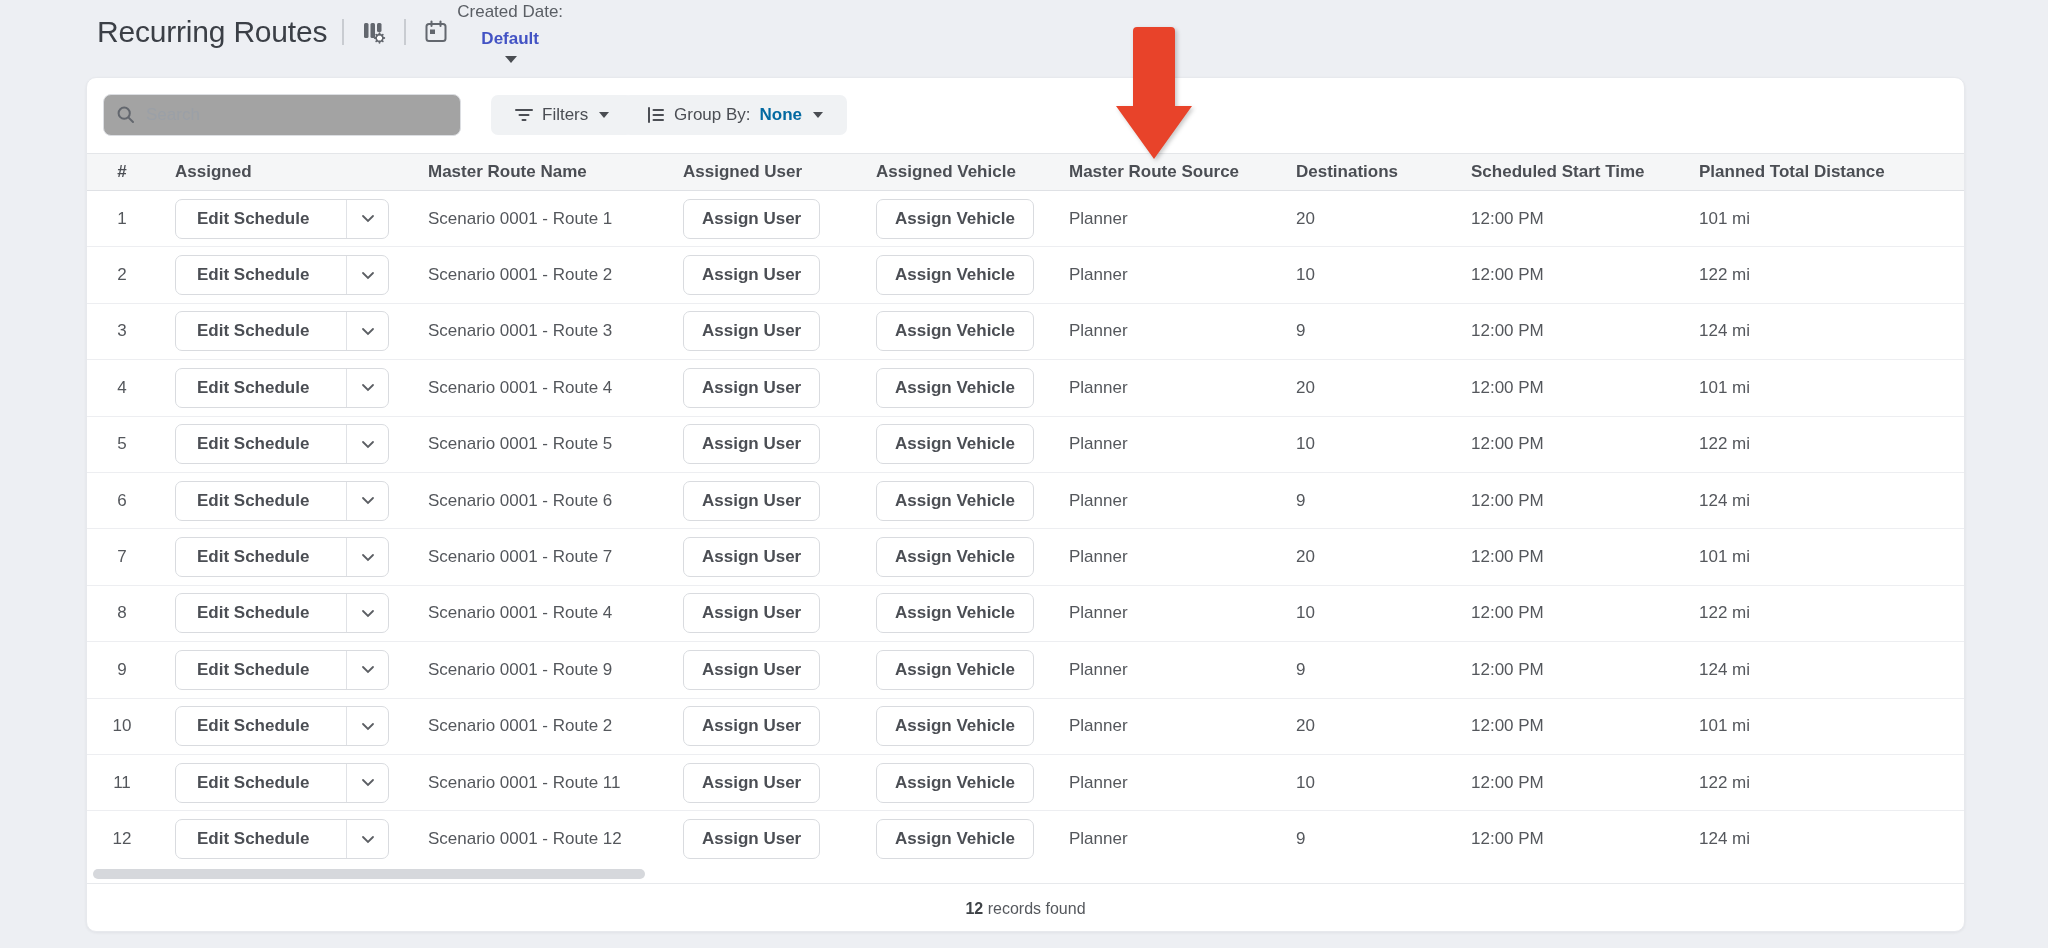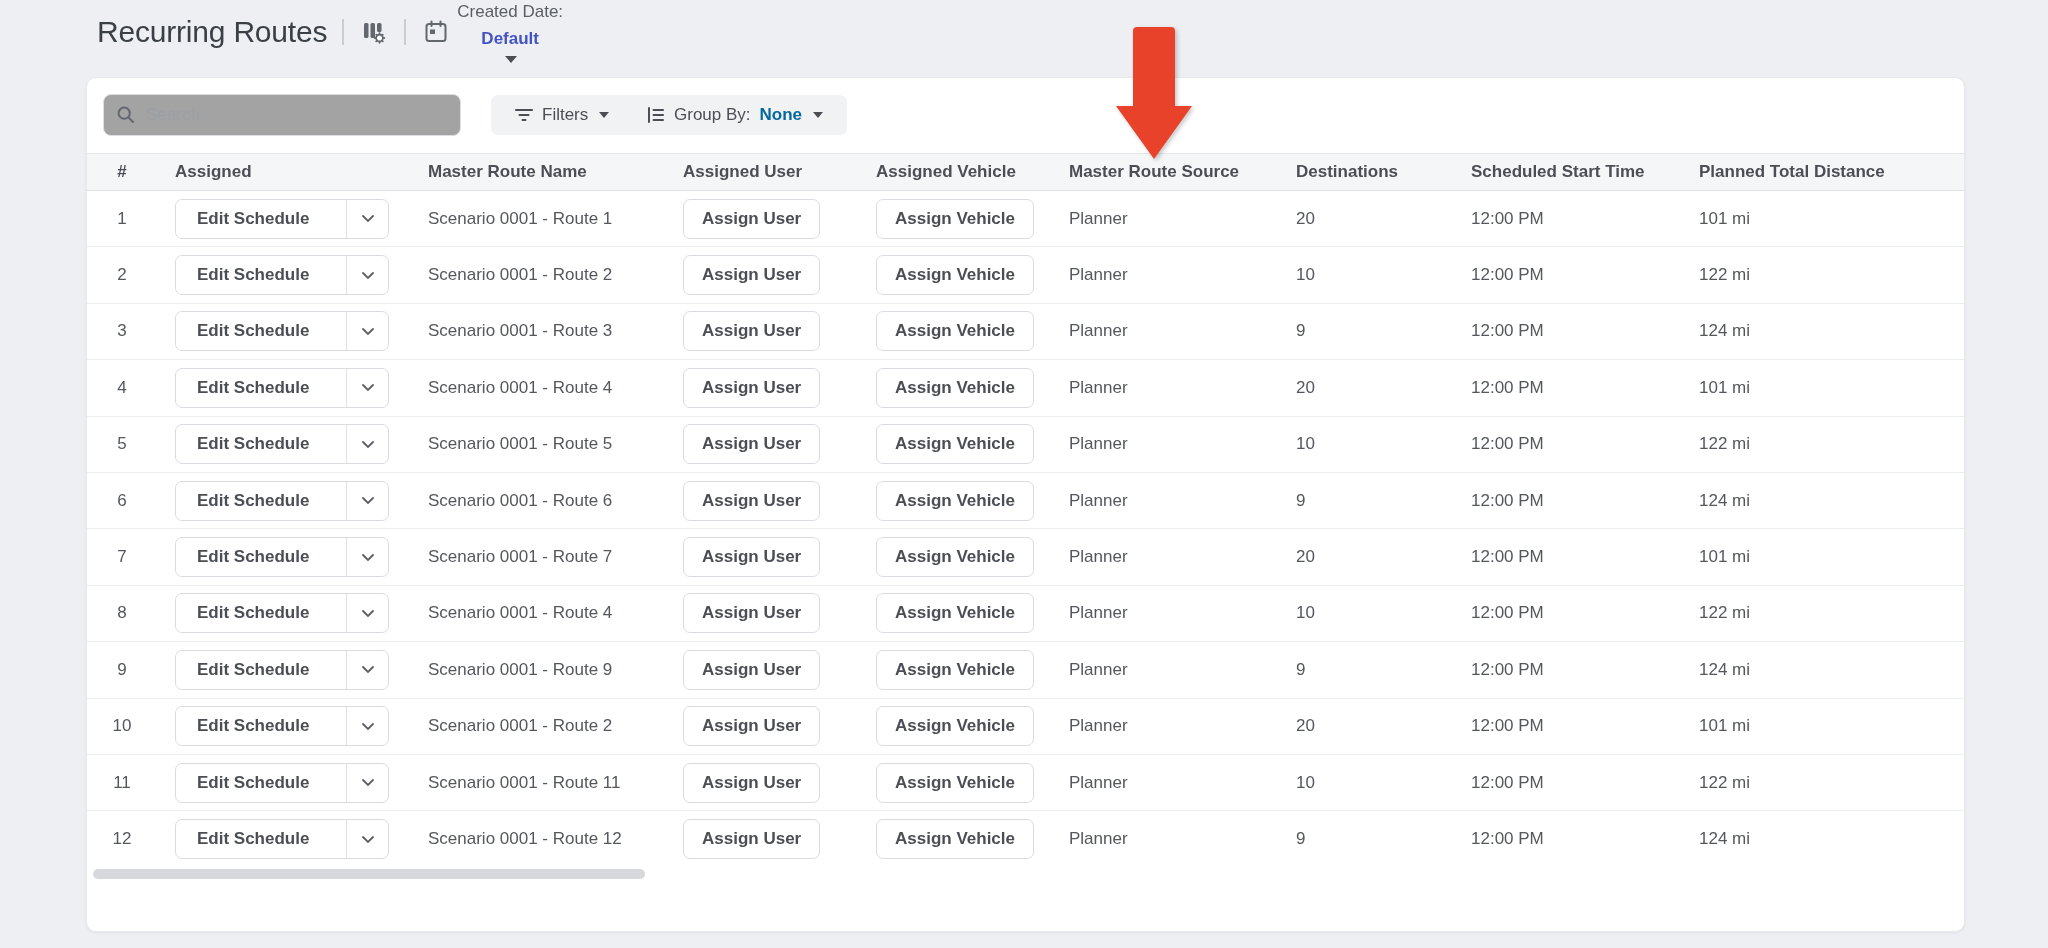--- a/index.html
+++ b/index.html
@@ -593,20 +593,24 @@
     <div class="cell">
       <span>124 mi</span>
     </div>
   </div>
       </div>
 
     <div class="hscrollbar">
       <div class="hscroll-thumb"></div>
     </div>
 
+    <div class="tfoot">
+      <span class="count">12</span>
+      <span>records found</span>
+    </div>
   </section>
 
   <div class="red-arrow">
     <svg width="78" height="133" viewBox="0 0 78 133">
       <path d="M18 4 Q18 0 22 0 L56 0 Q60 0 60 4 L60 79 L77 79 L39 132 L1 79 L18 79 Z" fill="#e8432a"></path>
     </svg>
   </div>
 </div>
 
 </body></html>

